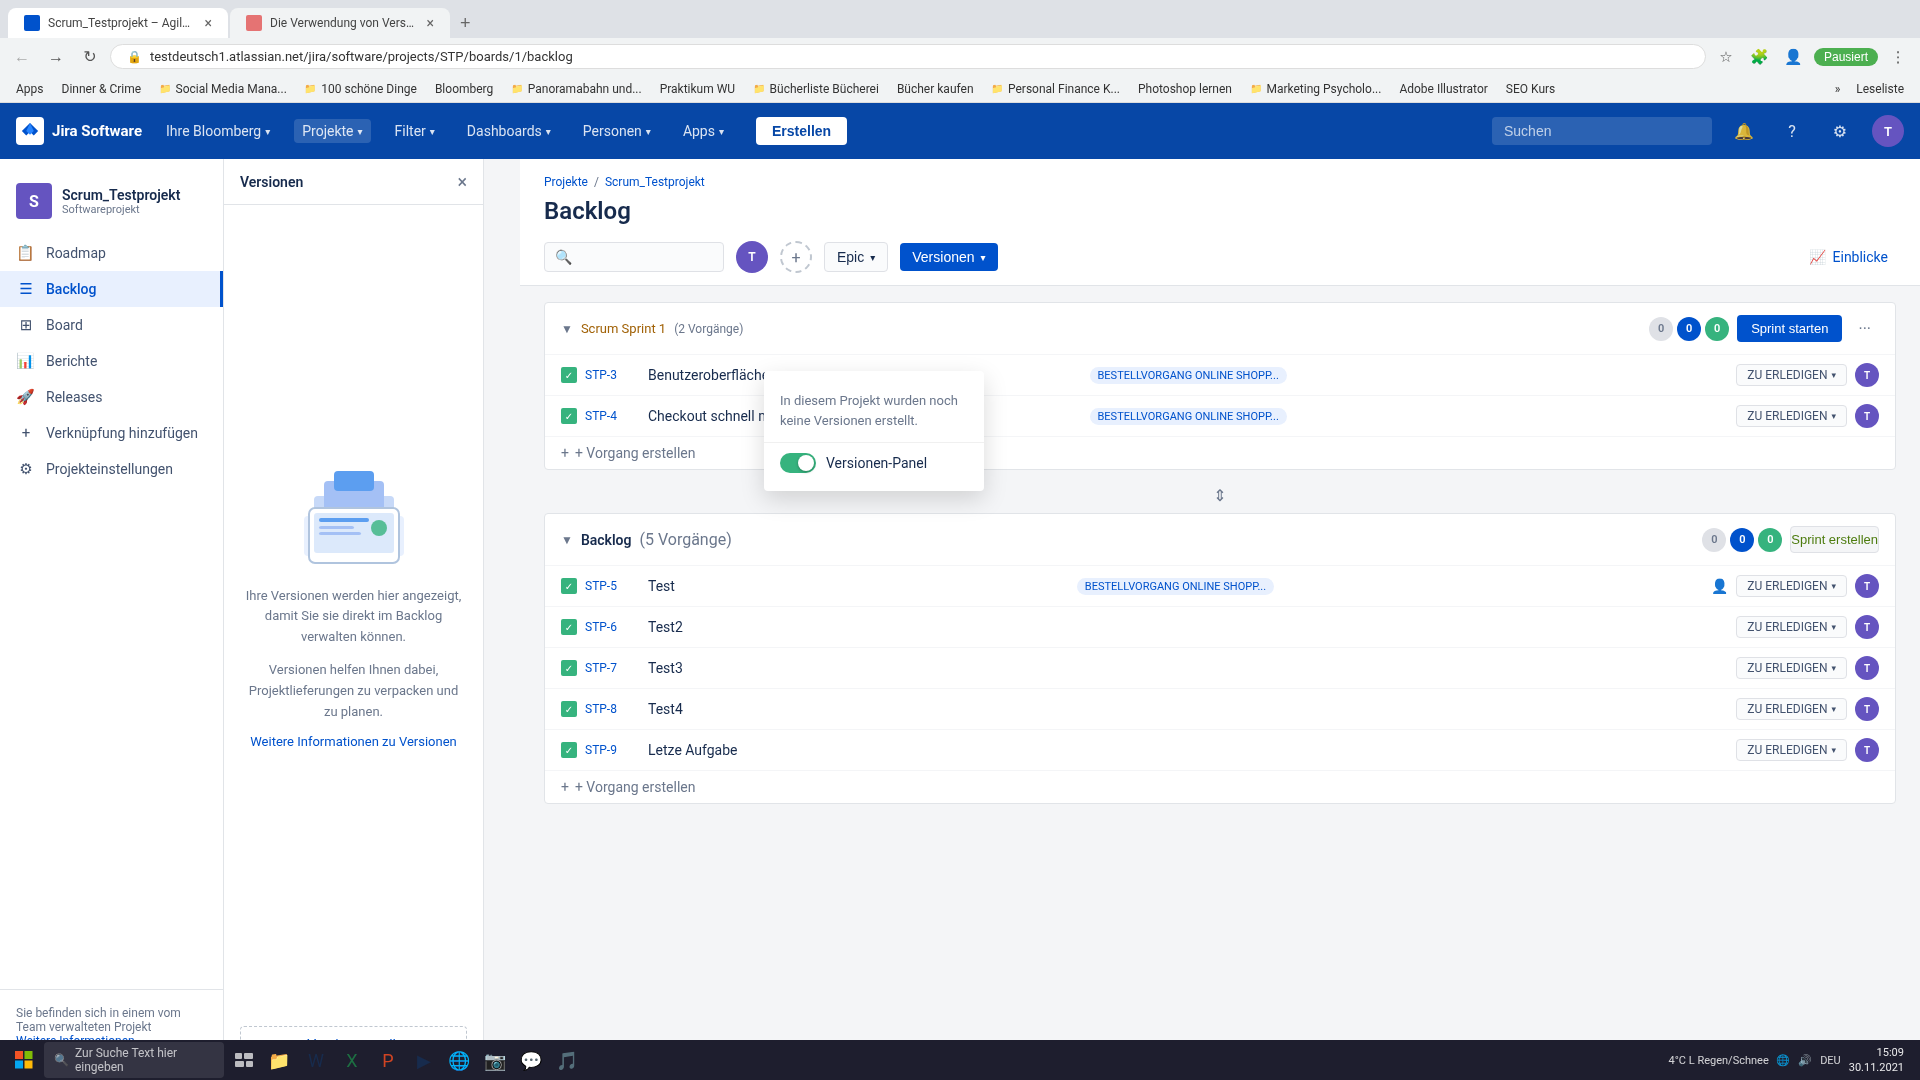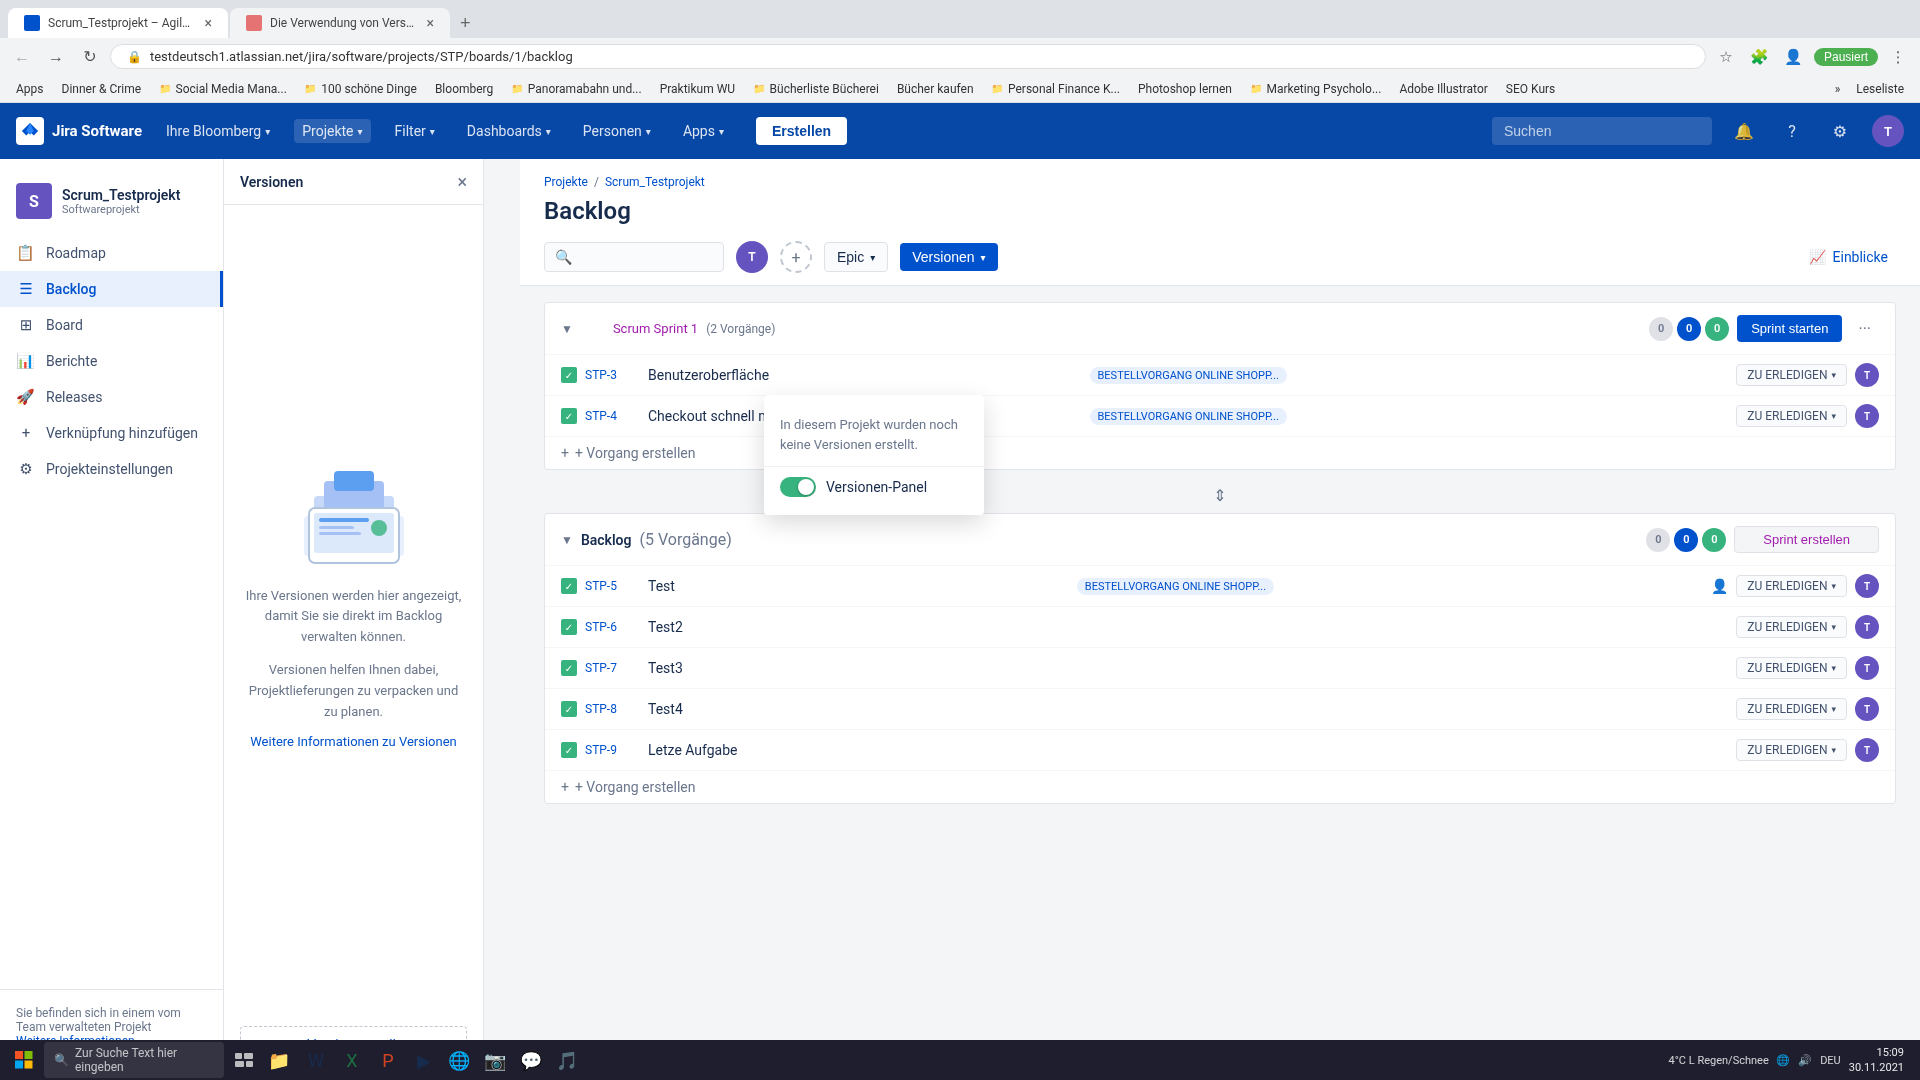--- a/index.html
+++ b/index.html
@@ -131,22 +131,22 @@
 
     
     .section-divider { display: flex; align-items: center; justify-content: center; padding: 8px 0; cursor: pointer; }
     .divider-icon { color: #6b778c; font-size: 16px; }
 
     
     .backlog-section-header { display: flex; align-items: center; padding: 12px 16px; gap: 8px; }
     .backlog-section-toggle { cursor: pointer; color: #6b778c; font-size: 12px; }
     .backlog-section-name { font-weight: 600; font-size: 14px; }
     .backlog-section-meta { font-size: 16px; color: #6b778c; }
-    .sprint-create-btn { background: #f4f5f7; border: 1px solid #dfe1e6; border-radius: 4px; padding: 5px 28px; cursor: pointer; font-size: 13px; color: #a21caf; }
-    .versions-dropdown { position: absolute; top: 236px; left: 540px; background: #fff; border-radius: 4px; box-shadow: 0 8px 24px rgba(0,0,0,0.15); z-index: 200; width: 220px; padding: 8px 0; }
+    .sprint-create-btn { background: #f4f5f7; border: 1px solid #dfe1e6; border-radius: 4px; padding: 5px 0; cursor: pointer; font-size: 13px; color: #4d7c0f; }
+    .versions-dropdown { position: absolute; top: 212px; left: 540px; background: #fff; border-radius: 4px; box-shadow: 0 8px 24px rgba(0,0,0,0.15); z-index: 200; width: 220px; padding: 8px 0; }
     .dropdown-info { padding: 12px 16px; font-size: 13px; color: #6b778c; line-height: 1.5; border-bottom: 1px solid #f0f0f0; }
     .dropdown-item { display: flex; align-items: center; gap: 10px; padding: 10px 16px; cursor: pointer; font-size: 14px; color: #172b4d; }
     .toggle-switch { width: 36px; height: 20px; border-radius: 10px; background: #36b37e; position: relative; flex-shrink: 0; display: flex; align-items: center; }
     .toggle-switch::after { content: ''; position: absolute; left: 18px; width: 16px; height: 16px; border-radius: 50%; background: white; box-shadow: 0 1px 3px rgba(0,0,0,0.3); }
 
     
     .taskbar { position: fixed; bottom: 0; left: 0; right: 0; height: 40px; background: #1e1e2e; display: flex; align-items: center; padding: 0 8px; gap: 4px; z-index: 1000; }
     .taskbar-start { width: 32px; height: 32px; display: flex; align-items: center; justify-content: center; cursor: pointer; border-radius: 4px; }
     .taskbar-search { display: flex; align-items: center; gap: 6px; background: rgba(255,255,255,0.1); border-radius: 4px; padding: 4px 10px; color: rgba(255,255,255,0.7); font-size: 12px; width: 180px; cursor: pointer; }
     .taskbar-icon { width: 32px; height: 32px; display: flex; align-items: center; justify-content: center; cursor: pointer; border-radius: 4px; }
@@ -397,21 +397,21 @@
               <span>Einblicke</span>
             </div>
           </div>
         </div>
 
         <div class="backlog-scroll">
 
           <div class="sprint-section">
             <div class="sprint-header">
               <span class="sprint-toggle">▼</span>
-              <span class="sprint-name" style="color:#a21caf;font-weight:400;font-size:13px;margin-left:32px;">Scrum Sprint 1</span>
+              <span class="sprint-name" style="color:#a16207;font-weight:400;font-size:13px;">Scrum Sprint 1</span>
               <span class="sprint-meta">(2 Vorgänge)</span>
               <div class="sprint-spacer"></div>
               <div class="sprint-badges">
                 <span class="badge badge-gray">0</span>
                 <span class="badge badge-blue">0</span>
                 <span class="badge badge-green">0</span>
               </div>
               <button class="sprint-start-btn">Sprint starten</button>
               <span class="sprint-more-btn">···</span>
             </div>

